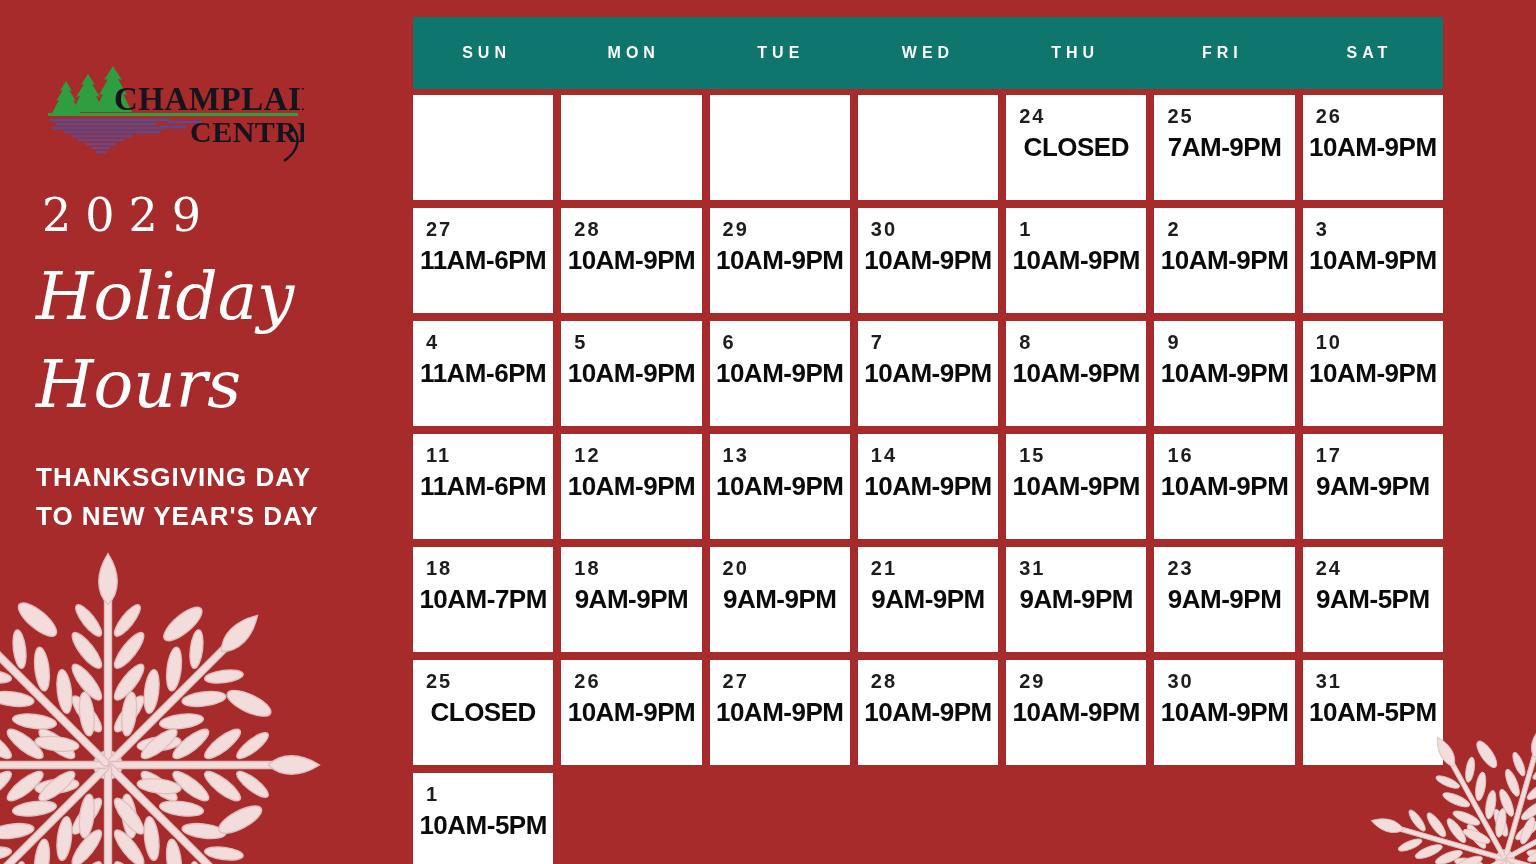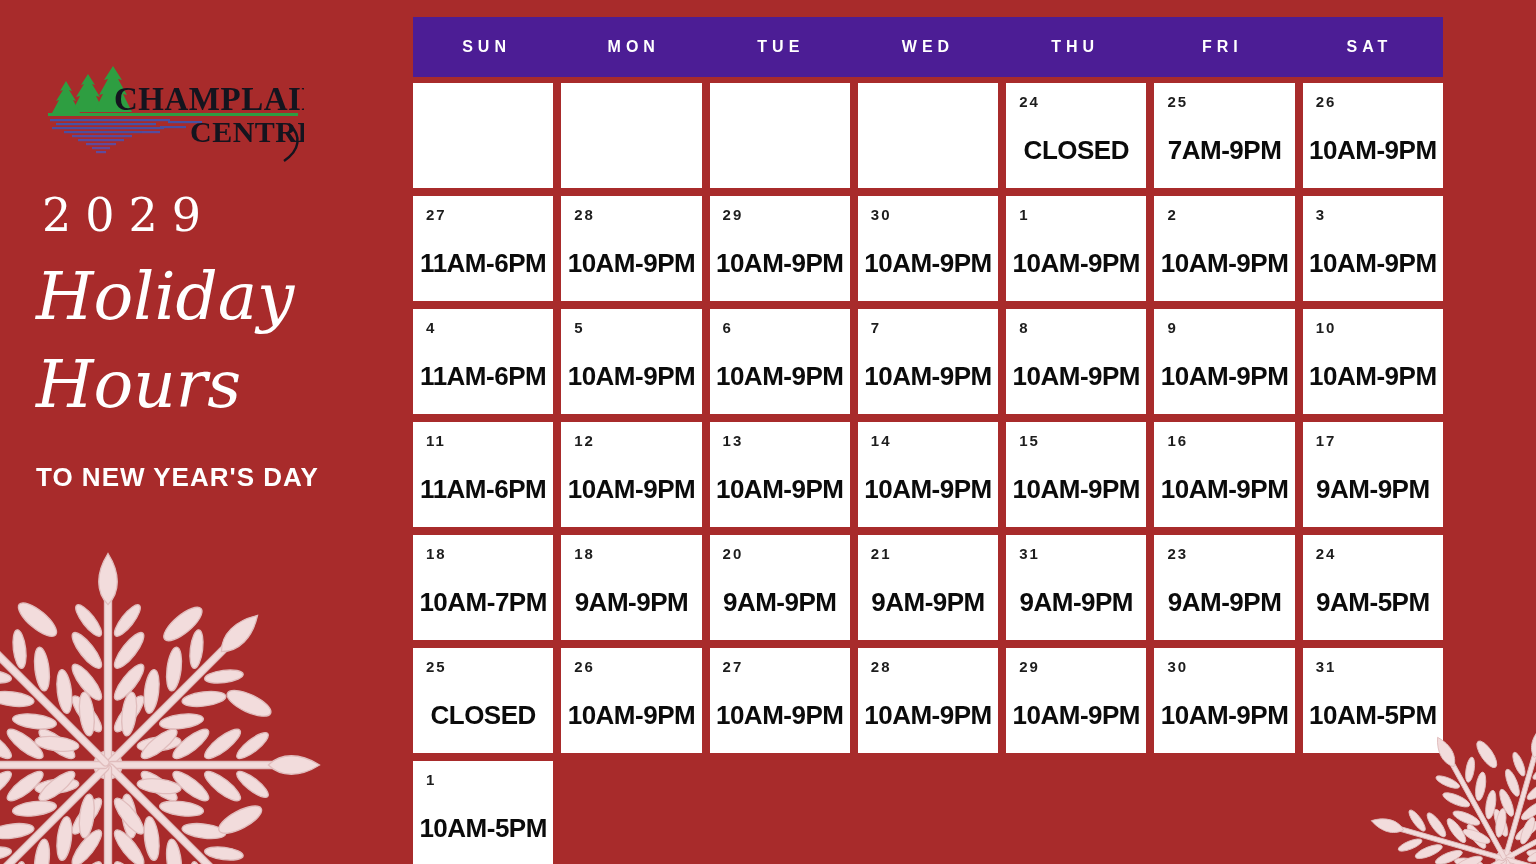--- a/index.html
+++ b/index.html
@@ -24,43 +24,43 @@
   }
   .subtitle{
     position:absolute;left:36px;top:458px;
     color:#FFFFFF;font-weight:bold;
     font-size:26px;line-height:1.5;letter-spacing:1px;
   }
 
   
   .calendar{position:absolute;left:413px;top:17px;width:1030px;}
   .cal-header{
-    height:60px;background:#4c1d95;
+    height:72px;background:#0f766e;
     display:flex;align-items:center;
   }
   .cal-header .dow{
     flex:1;text-align:center;color:#FFFFFF;
     font-size:16px;font-weight:bold;letter-spacing:5px;
   }
   .cal-grid{
     margin-top:6px;
     display:grid;grid-template-columns:repeat(7,1fr);
     gap:8px;grid-auto-rows:105px;
   }
   .cell{
     background:#FFFFFF;
     display:flex;flex-direction:column;
   }
   .cell.absent{background:transparent;}
   .daynum{
     padding:10px 0 0 13px;
-    font-size:15px;font-weight:bold;letter-spacing:2px;color:#1d1d1d;
+    font-size:20px;font-weight:bold;letter-spacing:2px;color:#1d1d1d;
   }
   .hours{
-    margin-top:25px;text-align:center;
+    margin-top:4px;text-align:center;
     font-size:26px;font-weight:bold;letter-spacing:-0.5px;color:#0b0b0b;
     white-space:nowrap;
   }
 
   
   .snowflake-left{position:absolute;left:-117px;top:540px;width:450px;height:450px;}
   .snowflake-right{position:absolute;left:1322px;top:676px;width:366px;height:366px;transform:rotate(16deg);}
 </style>
 </head>
 <body>
@@ -130,20 +130,21 @@
 </svg>
 
 <div class="year">2029</div>
 
 <div class="title">
   <div>Holiday</div>
   <div>Hours</div>
 </div>
 
 <div class="subtitle">
+  <div>THANKSGIVING DAY</div>
   <div>TO NEW YEAR'S DAY</div>
 </div>
 
 <div class="calendar">
   <div class="cal-header">
       <div class="dow">SUN</div>
       <div class="dow">MON</div>
       <div class="dow">TUE</div>
       <div class="dow">WED</div>
       <div class="dow">THU</div>

